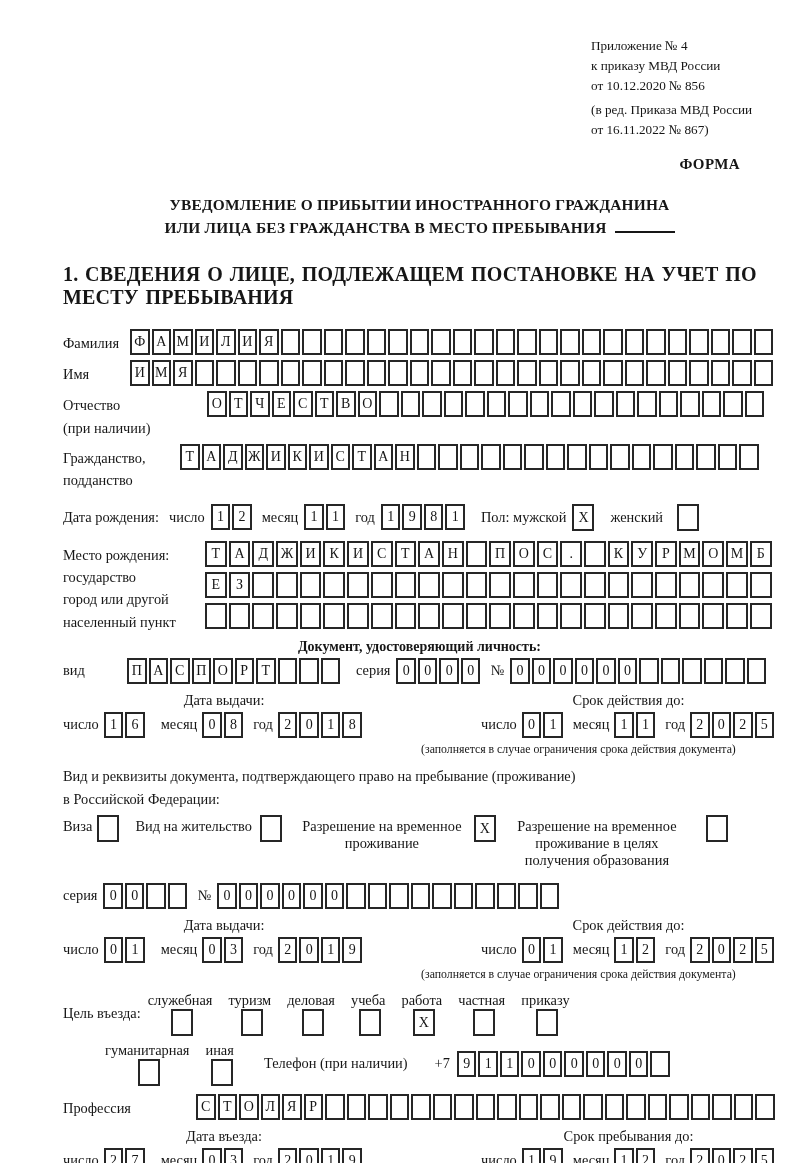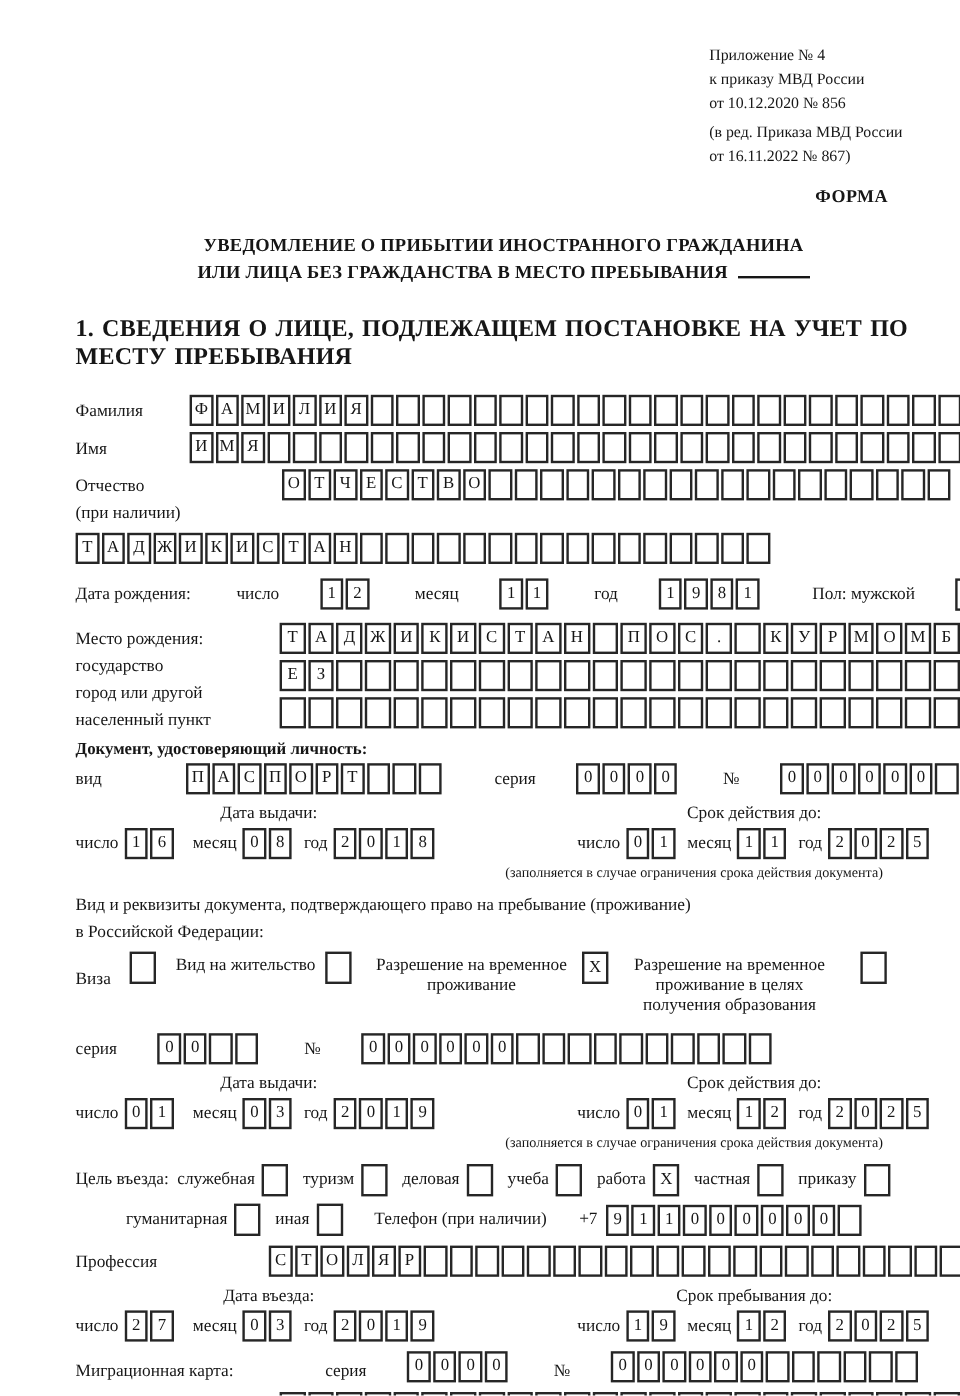--- a/index.html
+++ b/index.html
@@ -14,21 +14,21 @@
   .hdr{margin-left:auto;width:185px;font-size:13.2px;line-height:1.5;}
   .hdr .gap{height:5px;}
   .forma{font-weight:bold;font-size:15px;text-align:right;padding-right:36px;margin-top:16px;letter-spacing:.4px;}
 
   .title{margin-top:20px;text-align:center;font-weight:bold;font-size:15.4px;line-height:1.5;letter-spacing:.2px;}
   .uline{display:inline-block;width:60px;border-bottom:2px solid #161616;margin-left:8px;}
 
   .sect{margin-top:24px;font-weight:bold;font-size:20px;letter-spacing:.2px;word-spacing:1.5px;}
 
   
-  .frow{display:flex;align-items:flex-start;margin-top:5px;gap:28px;}
+  .frow{display:flex;align-items:flex-start;margin-top:5px;}
   .flabel{font-size:14.4px;line-height:1.55;padding-top:3px;flex:none;}
   .w67{width:67px;}
   .w144{width:144px;}
   .w117{width:117px;}
   .w142{width:142px;}
   .w133{width:133px;}
   .cells{display:flex;flex:none;}
   .cell,.cellw,.chk{
     box-sizing:border-box;flex:none;background:#fff;
     border:2px solid #262626;margin-right:2px;
@@ -36,21 +36,21 @@
   }
   .cell{width:19.5px;}
   .cellw{width:21.7px;}
   .chk{width:22px;height:27px;line-height:23px;}
   .mb{margin-bottom:5px;}
 
   .inline{align-items:center;font-size:14.4px;}
   .inline .lbl{flex:none;padding:0 6px 0 0;}
   .sp8{margin-left:8px;}.sp14{margin-left:14px;}.sp20{margin-left:20px;}
 
-  .dochead{margin-top:6px;font-weight:bold;font-size:14px;}
+  .dochead{margin-top:6px;text-align:center;font-weight:bold;font-size:14px;}
 
   
   .dates{display:flex;margin-top:8px;gap:41px;}
   .dg{font-size:14.4px;}
   .dg-left{width:340px;}
   .dg-right{margin-left:55px;flex:1;}
   .dg-head{text-align:center;margin-bottom:3px;}
   .dg-row{display:flex;align-items:center;}
   .dg-row .lbl{flex:none;padding-right:5px;}
   .dg-note{font-size:11.8px;margin-top:4px;white-space:nowrap;margin-left:-60px;}
@@ -61,21 +61,21 @@
   .optrow{display:flex;margin-top:4px;font-size:14.4px;}
   .opt{display:flex;align-items:flex-start;margin-right:14px;}
   .opt .olbl{padding:3px 8px 0 0;}
   .opt .center{text-align:center;}
   .wrap170{width:168px;}
   .wrap165{width:170px;}
 
   
   .purow{display:flex;align-items:center;margin-top:10px;font-size:14.4px;flex-wrap:nowrap;}
   .purow .lbl{flex:none;padding-right:7px;}
-  .pu{display:flex;align-items:center;margin-right:10px;}
+  .pu{display:flex;align-items:center;margin-right:10px;flex-direction:column;}
   .pu .olbl{padding-right:6px;}
   .indent105{margin-left:42px;}
 </style>
 </head>
 <body>
 
 <div class="page">
 
   <div class="hdr">
     <div>Приложение № 4</div>
@@ -197,20 +197,24 @@
         <span class="cell"></span>
         <span class="cell"></span>
         <span class="cell"></span>
         <span class="cell"></span>
         <span class="cell"></span>
         <span class="cell"></span>
       </div>
   </div>
 
   <div class="frow">
+    <div class="flabel w117">
+      <div>Гражданство,</div>
+      <div>подданство</div>
+    </div>
     <div class="cells">
         <span class="cell">Т</span>
         <span class="cell">А</span>
         <span class="cell">Д</span>
         <span class="cell">Ж</span>
         <span class="cell">И</span>
         <span class="cell">К</span>
         <span class="cell">И</span>
         <span class="cell">С</span>
         <span class="cell">Т</span>
@@ -440,21 +444,21 @@
     </div>
   </div>
 
   <div class="ptext">
     <div>Вид и реквизиты документа, подтверждающего право на пребывание (проживание)</div>
     <div>в Российской Федерации:</div>
   </div>
 
   <div class="optrow">
     <div class="opt">
-      <span class="olbl" style="padding-right:16px;margin-top:12px;">Виза</span>
+      <span class="olbl" style="padding-right:5px;">Виза</span>
       <span class="cells">
           <span class="chk"></span>
         </span>
     </div>
     <div class="opt">
       <span class="olbl">Вид на жительство</span>
       <span class="cells">
           <span class="chk"></span>
         </span>
     </div>

